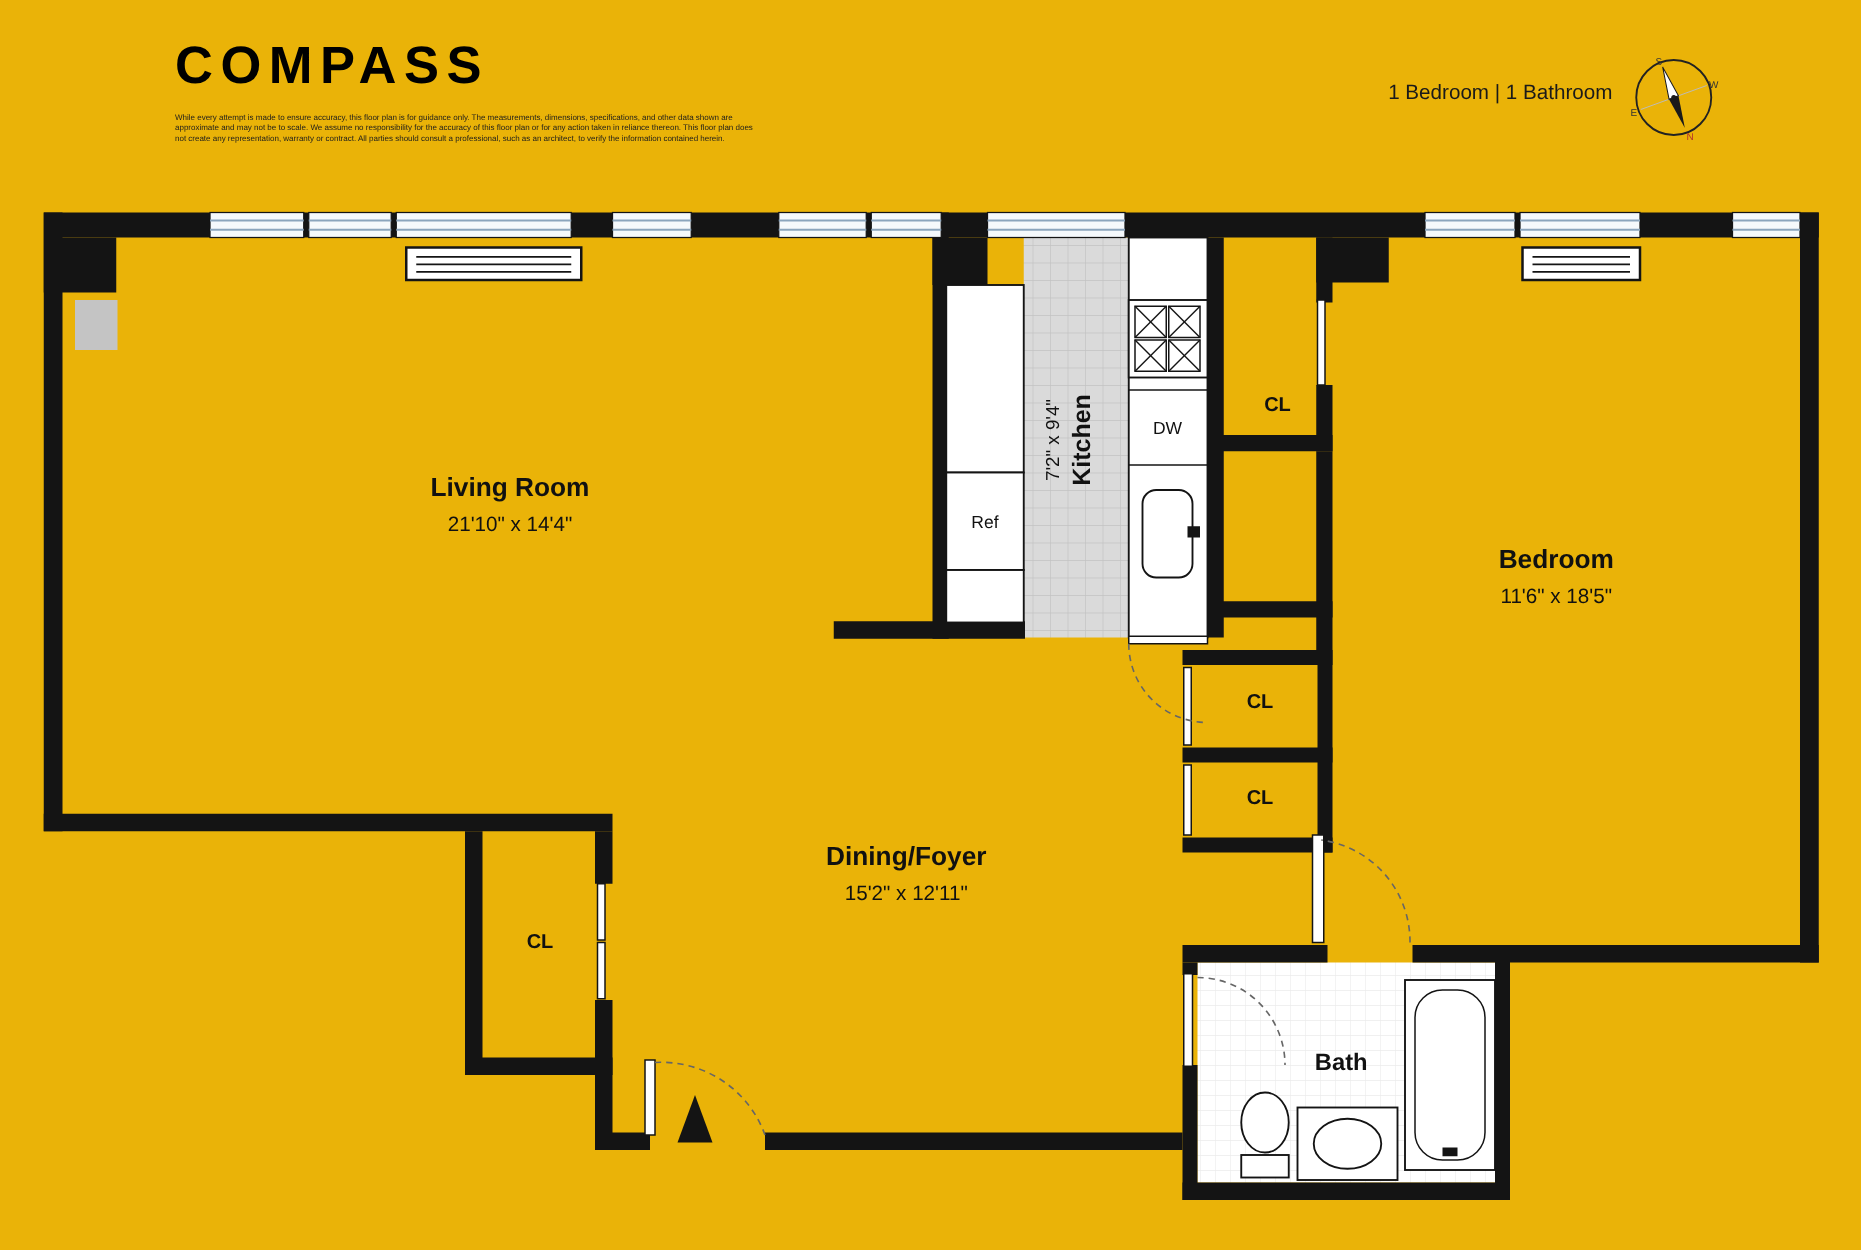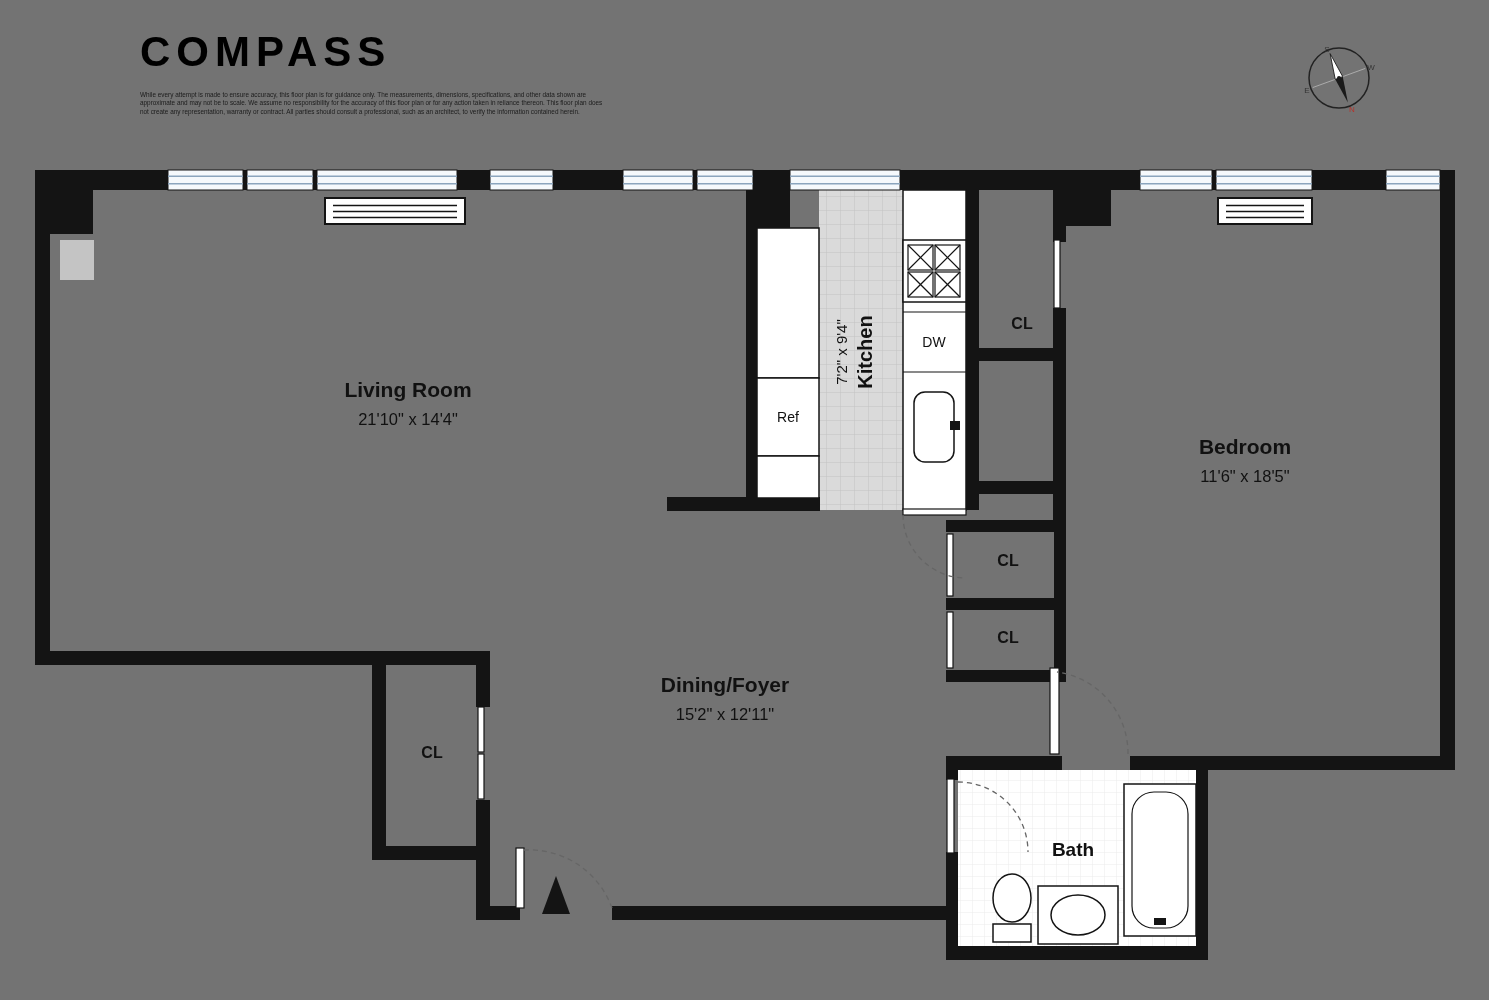--- a/index.html
+++ b/index.html
@@ -1,16 +1,16 @@
 <!DOCTYPE html>
 <html><head>
 <meta charset="utf-8">
 <style>
   html,body{margin:0;padding:0;background:#ffffff;}
-  .page{position:relative;width:1489px;height:1000px;background:#737373;overflow:hidden;
+  .page{position:relative;width:1489px;height:1000px;background:#eab308;overflow:hidden;
         font-family:"Liberation Sans",sans-serif;color:#111;}
   .logo{position:absolute;left:140px;top:28px;font-size:42px;font-weight:700;
         letter-spacing:6px;color:#000;}
   .disclaimer{position:absolute;left:140px;top:91px;width:470px;font-size:6.4px;
         line-height:1.32;color:#1c1c1c;}
   .addr-block{position:absolute;top:48px;right:199px;text-align:right;}
   .addr{font-size:23px;font-weight:700;color:#0e0e0e;white-space:nowrap;}
   .summary{font-size:16.5px;color:#1a1a1a;margin-top:17px;white-space:nowrap;}
   .rose{position:absolute;left:1303px;top:42px;}
   svg text{font-family:"Liberation Sans",sans-serif;fill:#111;}
@@ -28,20 +28,21 @@
   .roseletter{font-size:8px;text-anchor:middle;fill:#333;}
 </style>
 </head>
 <body>
 
 <div class="page">
 
   <div class="logo">COMPASS</div>
   <div class="disclaimer">While every attempt is made to ensure accuracy, this floor plan is for guidance only. The measurements, dimensions, specifications, and other data shown are approximate and may not be to scale. We assume no responsibility for the accuracy of this floor plan or for any action taken in reliance thereon. This floor plan does not create any representation, warranty or contract. All parties should consult a professional, such as an architect, to verify the information contained herein.</div>
   <div class="addr-block">
+    <div class="summary">1 Bedroom | 1 Bathroom</div>
   </div>
 
   <svg class="rose" width="72" height="72" viewBox="0 0 72 72">
     <circle cx="36" cy="36" r="30" fill="none" stroke="#222" stroke-width="1.5"></circle>
     <g transform="rotate(160 36 36)">
       <line x1="8" y1="36" x2="64" y2="36" stroke="#bbb" stroke-width="0.7"></line>
       <polygon points="32,36 40,36 36,10" fill="#1a1a1a"></polygon>
       <polygon points="32,36 40,36 36,62" fill="#ffffff" stroke="#1a1a1a" stroke-width="0.8"></polygon>
     </g>
     <circle cx="36" cy="36" r="2" fill="#1a1a1a"></circle>

